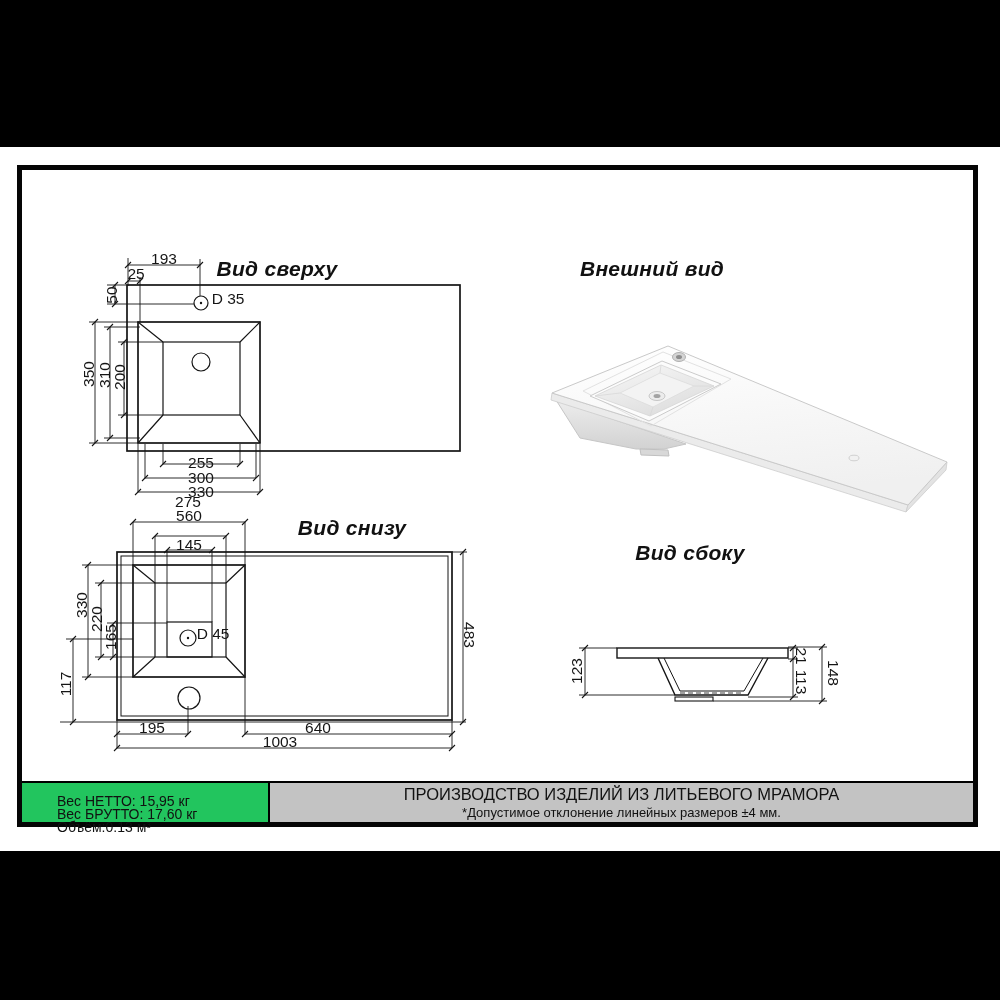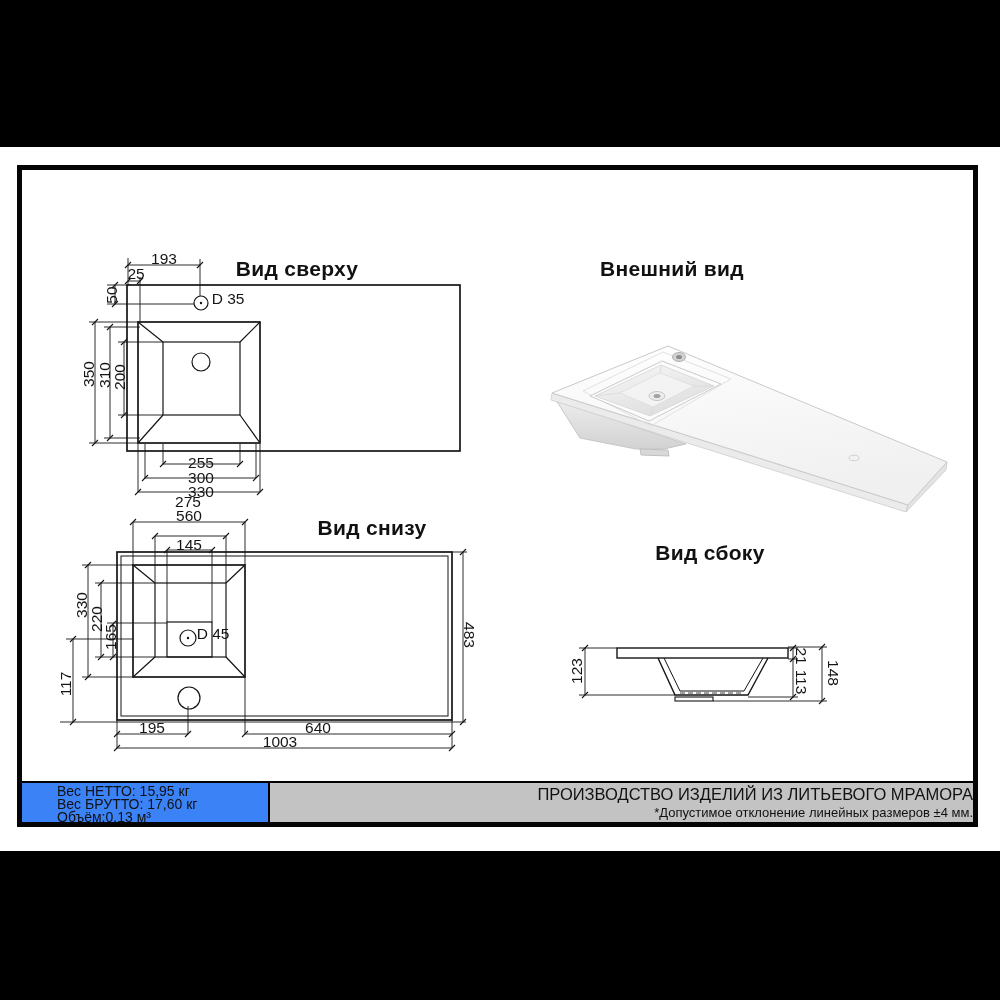--- a/index.html
+++ b/index.html
@@ -3,31 +3,31 @@
 <meta charset="utf-8">
 <style>
   html,body{margin:0;padding:0;background:#fff;}
   .page{position:relative;width:1000px;height:1000px;background:#fff;overflow:hidden;
         font-family:"Liberation Sans",sans-serif;color:#111;}
   .bar{position:absolute;left:0;width:1000px;background:#000;}
   .bar.top{top:0;height:147px;}
   .bar.bottom{top:851px;height:149px;}
   .frame{position:absolute;left:17px;top:165px;width:951px;height:652px;border:5px solid #050505;background:#fff;}
   svg.draw{position:absolute;left:0;top:0;width:1000px;height:1000px;}
-  .vtitle{position:absolute;transform:translate(-50%,-50%);font-weight:bold;
-          font-size:21px;white-space:nowrap;letter-spacing:.3px;margin-left:20px;}
+  .vtitle{position:absolute;transform:translate(-50%,-50%);font-style:italic;font-weight:bold;
+          font-size:21px;white-space:nowrap;letter-spacing:.3px;}
   .dim{position:absolute;transform:translate(-50%,-50%);font-size:15.5px;white-space:nowrap;color:#151515;}
   .dim.ccw{transform:translate(-50%,-50%) rotate(-90deg);}
   .dim.cw{transform:translate(-50%,-50%) rotate(90deg);}
   .footer-row{position:absolute;left:22px;top:781px;width:951px;height:41px;border-top:2px solid #000;
               display:flex;box-sizing:border-box;}
-  .footer-left{width:248px;background:#3b82f6;border-right:2px solid #000;box-sizing:border-box;
-               padding:2px 0 0 35px;font-size:14px;line-height:13px;}
+  .footer-left{width:248px;background:#22c55e;border-right:2px solid #000;box-sizing:border-box;
+               padding:12px 0 0 35px;font-size:14px;line-height:13px;}
   .footer-left div{white-space:nowrap;}
-  .footer-right{flex:1;background:#c3c3c3;text-align:right;padding-top:2px;}
+  .footer-right{flex:1;background:#c3c3c3;text-align:center;padding-top:2px;}
   .footer-right .l1{font-size:16.5px;line-height:19px;white-space:nowrap;}
   .footer-right .l2{font-size:13px;line-height:18px;white-space:nowrap;}
 </style>
 </head>
 <body>
 
 <div class="page">
 
   <div class="bar top"></div>
   <div class="bar bottom"></div>

